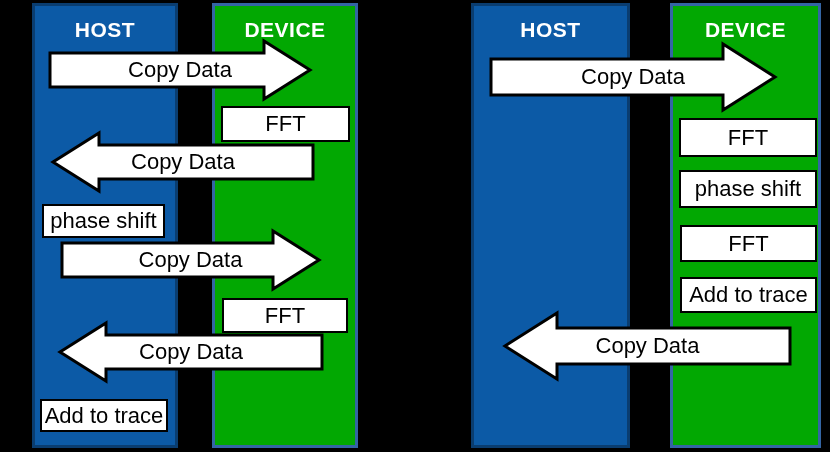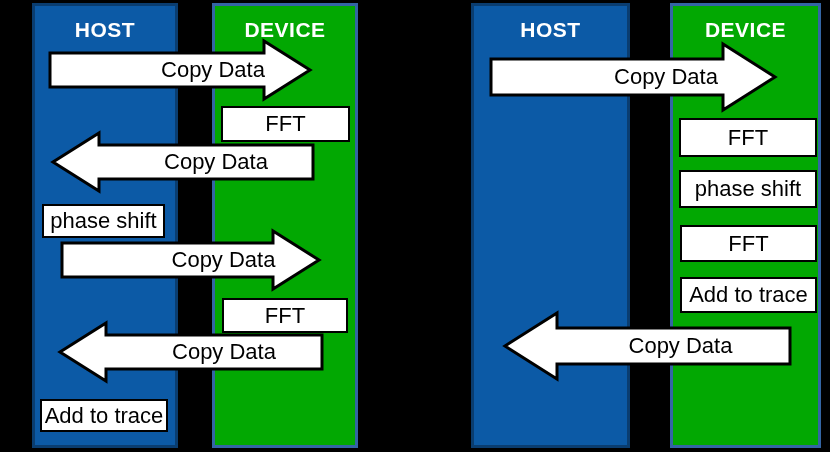--- a/index.html
+++ b/index.html
@@ -52,21 +52,20 @@
   }
   .arrow-label {
     position: absolute;
     display: flex;
     align-items: center;
     justify-content: center;
     font-size: 22px;
     color: var(--label-text, #000000);
     white-space: nowrap;
     pointer-events: none;
-    margin-left: 33px;
   }
 </style>
 </head>
 <body>
 
 <div class="canvas">
 
   <div class="col host" style="left:32px; width:146px;">
     <div class="header">HOST</div>
   </div>

